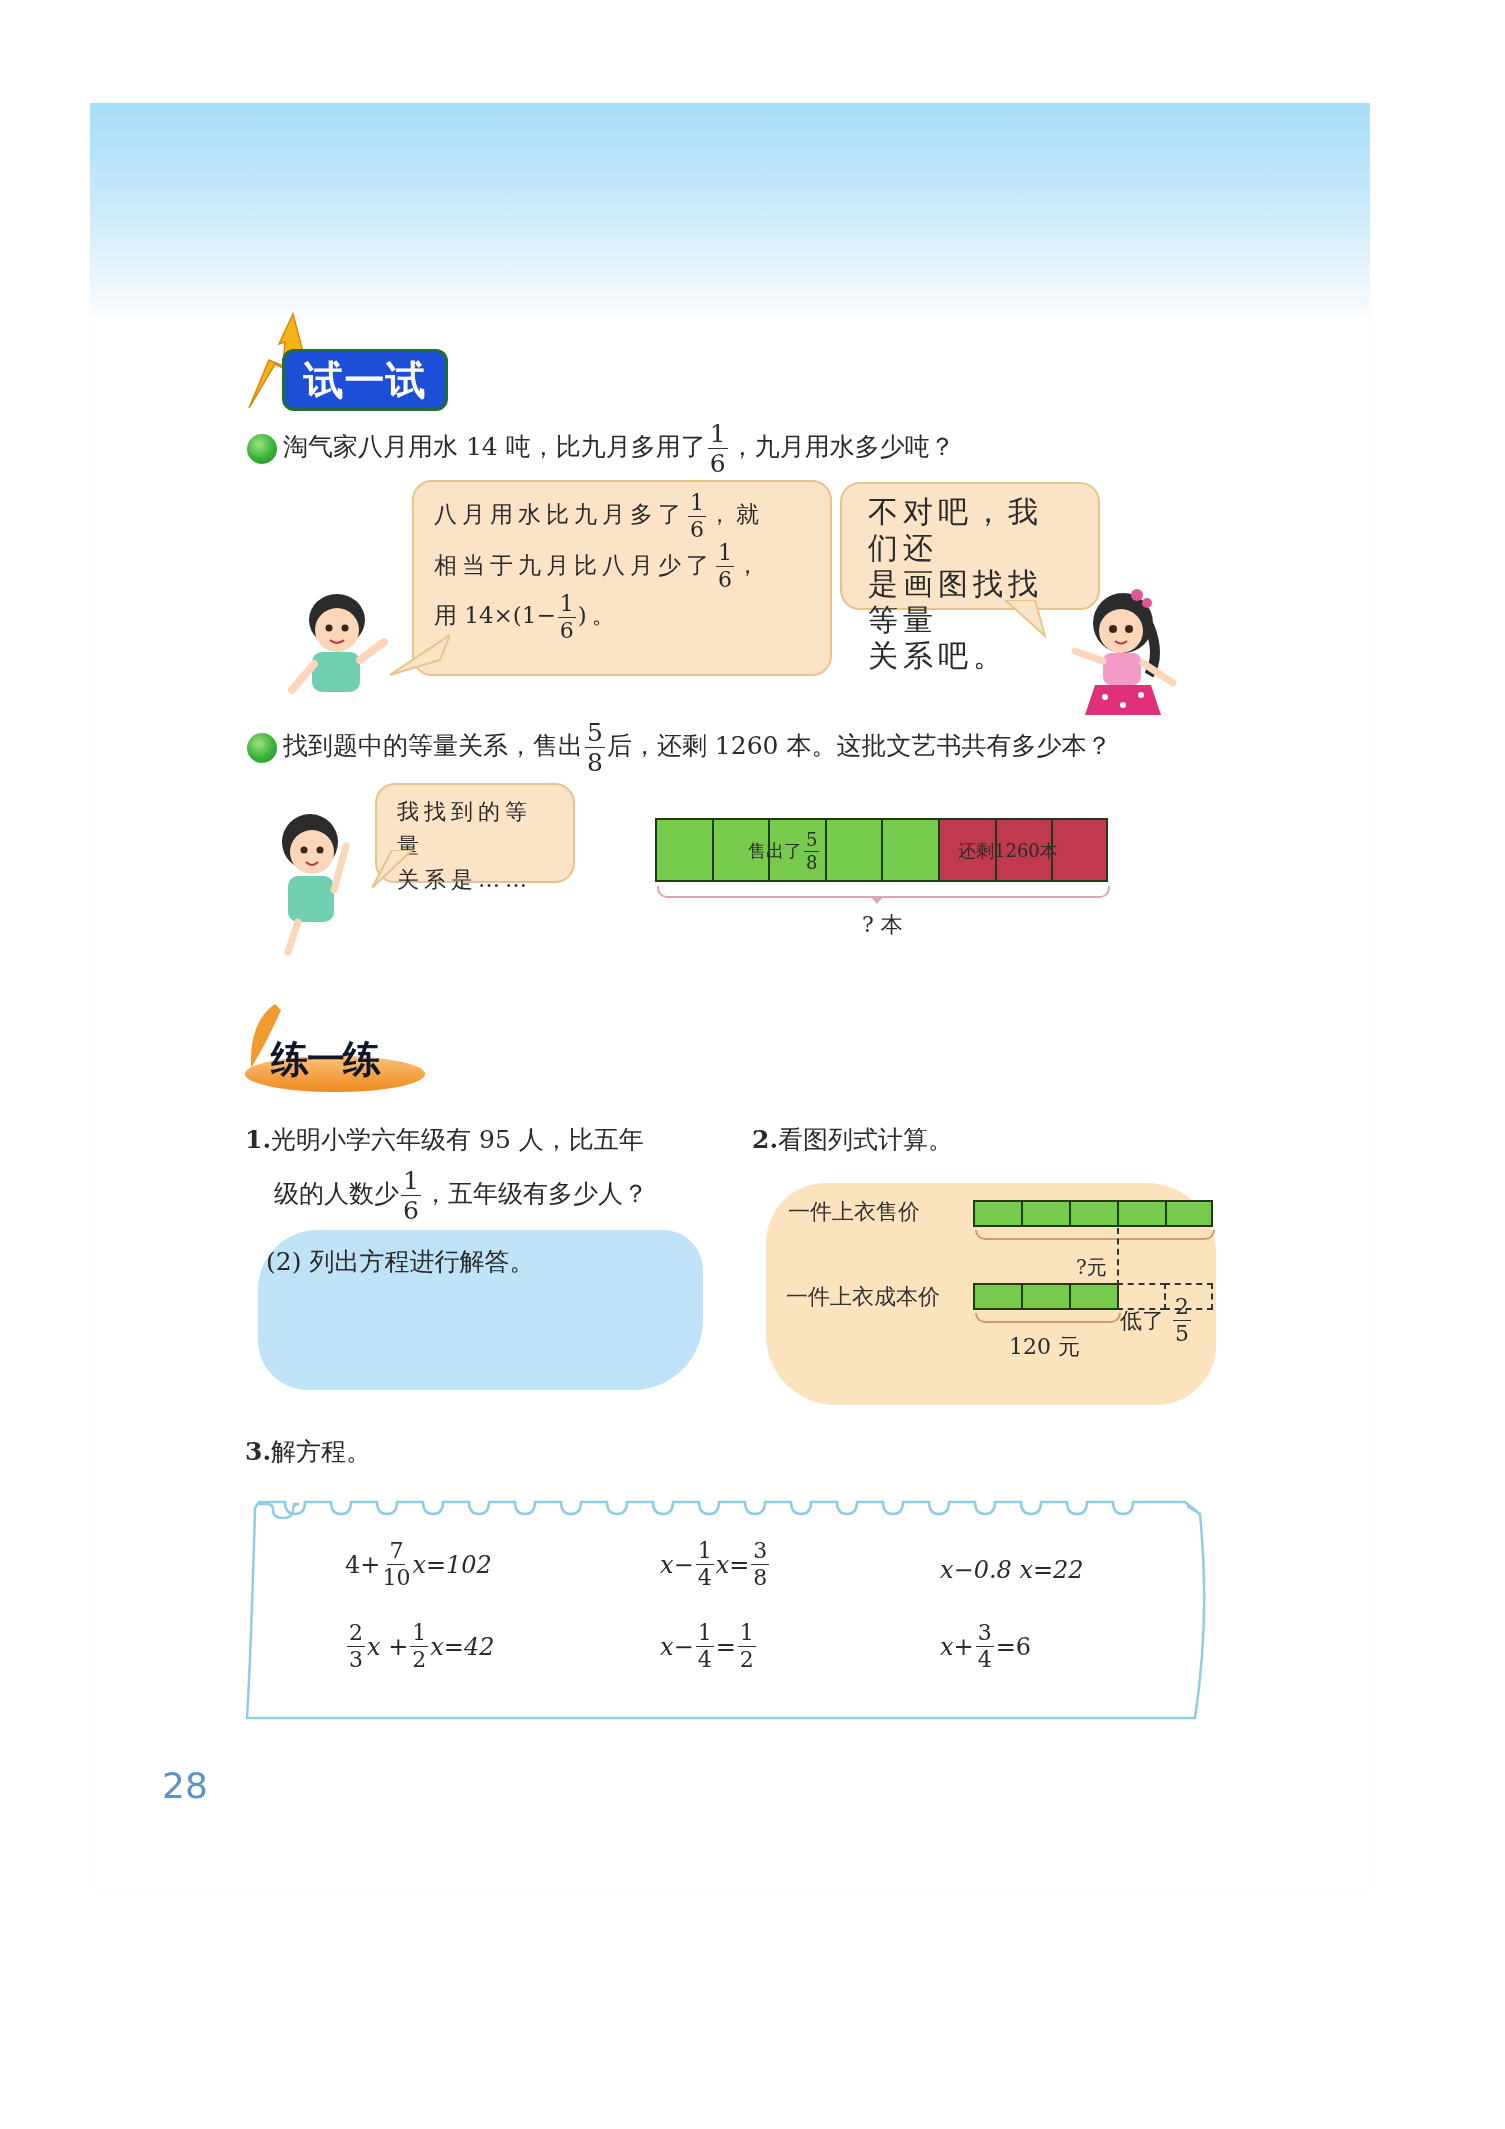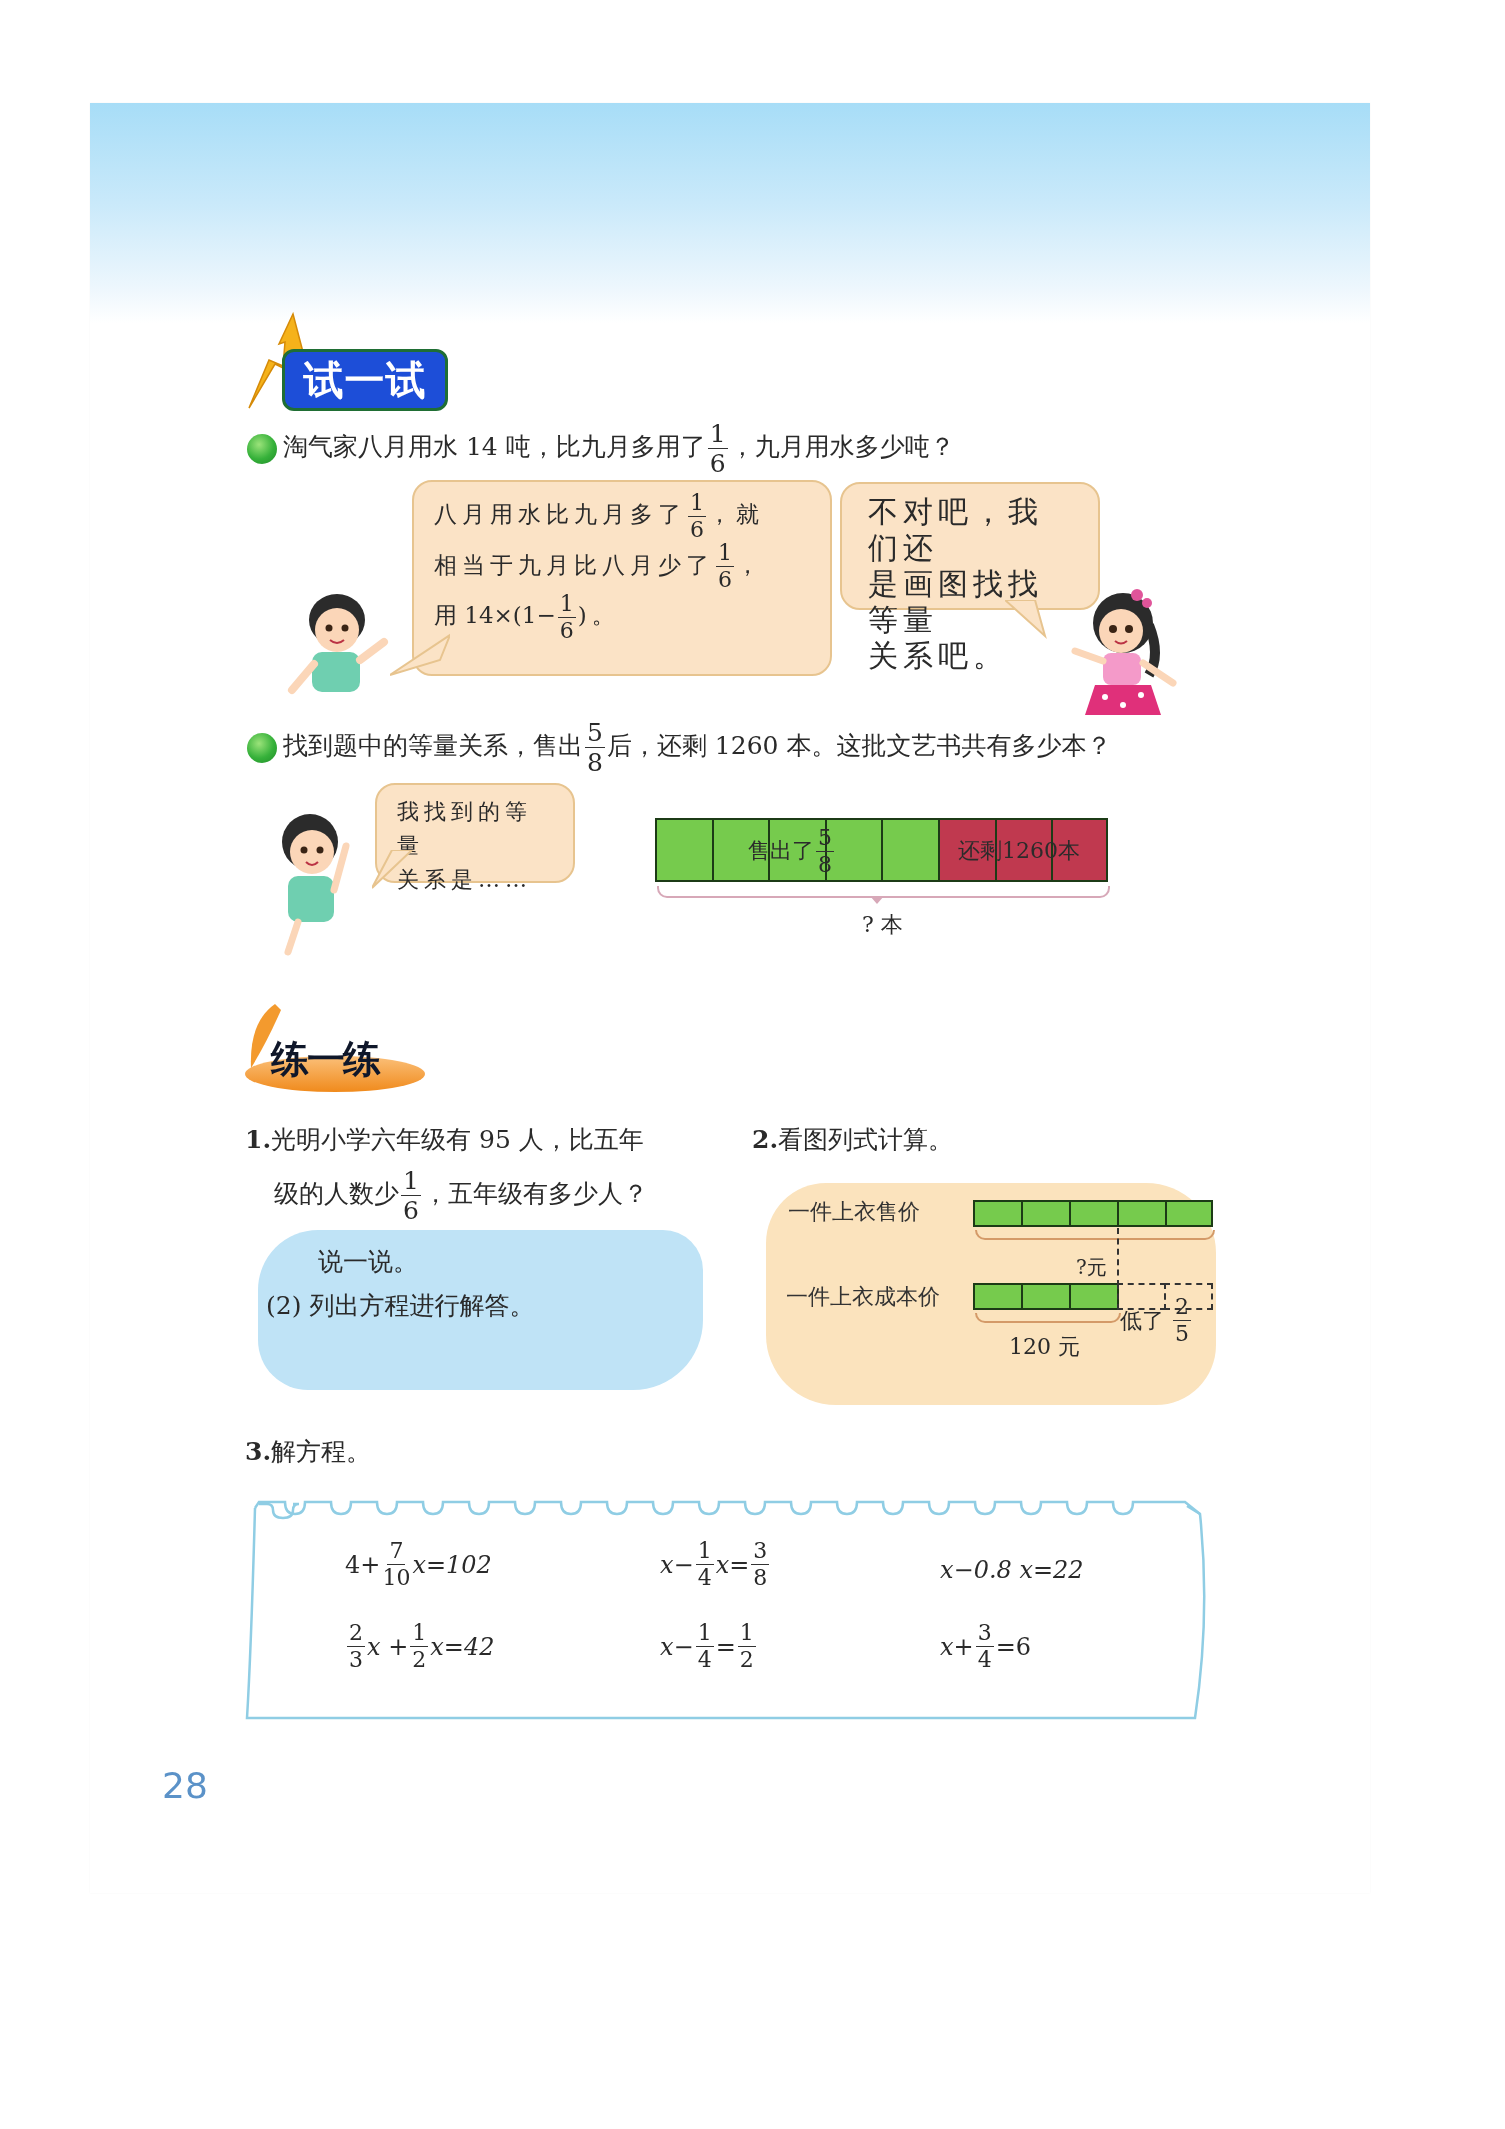--- a/index.html
+++ b/index.html
@@ -26,21 +26,21 @@
   .bubble { background:#fbe3c6; border:2px solid #e7c48f; border-radius:20px; font-size:23px; line-height:48px;
             letter-spacing:5px; padding:8px 20px; box-sizing:border-box; }
   .bubble .frac { letter-spacing:0; font-size:22px; }
   .person { position:absolute; }
   
   .bar { position:absolute; display:flex; border:2px solid #1c3b16; box-sizing:border-box; }
   .bar .cell { border-right:2px solid #1c3b16; box-sizing:border-box; }
   .bar .cell:last-child { border-right:none; }
   .g { background:#76cb4d; }
   .r { background:#c0394f; }
-  .label-on-bar { position:absolute; font-size:22px; color:#2b2b2b; white-space:nowrap; display:flex; align-items:center; }
+  .label-on-bar { position:absolute; font-size:18px; color:#2b2b2b; white-space:nowrap; display:flex; align-items:center; }
   .brace { position:absolute; border:2px solid #d7a8b8; border-top:none; border-radius:0 0 10px 10px; }
   
   .practice-badge { left:245px; top:1030px; width:190px; height:58px; }
   .practice-oval { position:absolute; left:0; top:26px; width:180px; height:36px; border-radius:50%;
                    background:linear-gradient(to bottom,#fbc07a,#f08a1c); }
   .practice-text { position:absolute; left:26px; top:4px; font-family:"DejaVu Sans","Liberation Sans",sans-serif;
                    font-weight:bold; font-size:38px; color:#0f172a; letter-spacing:-2px; }
   .blue-cloud { left:258px; top:1230px; width:445px; height:160px; background:#bfe3f6; border-radius:60px 40px 70px 50px; }
   .orange-cloud { left:766px; top:1183px; width:450px; height:222px; background:#fbe3bd; border-radius:60px 70px 60px 70px; }
   .small-bar { position:absolute; display:flex; border:2px solid #1c3b16; box-sizing:border-box; height:27px; }
@@ -184,21 +184,20 @@
   <b>1.</b><span>光明小学六年级有 95 人，比五年</span>
 </div>
 <div class="abs q" style="left:274px;top:1168px">
   <span>级的人数少</span><span class="frac">
       <span class="n">1</span>
       <span class="d">6</span>
     </span><span>，五年级有多少人？</span>
 </div>
 <div class="abs blue-cloud"></div>
 <div class="abs q" style="left:266px;top:1240px;line-height:44px">
-  <div style="padding-left:52px">说一说。</div>
   <div><span>(2)</span>&nbsp;<span>列出方程进行解答。</span></div>
 </div>
 
 <div class="abs q" style="left:752px;top:1122px">
   <b>2.</b><span>看图列式计算。</span>
 </div>
 <div class="abs orange-cloud"></div>
 <div class="abs" style="left:788px;top:1197px;font-size:22px;color:#333">一件上衣售价</div>
 <div class="small-bar" style="left:973px;top:1200px;width:240px">
   <div class="cell"></div>

